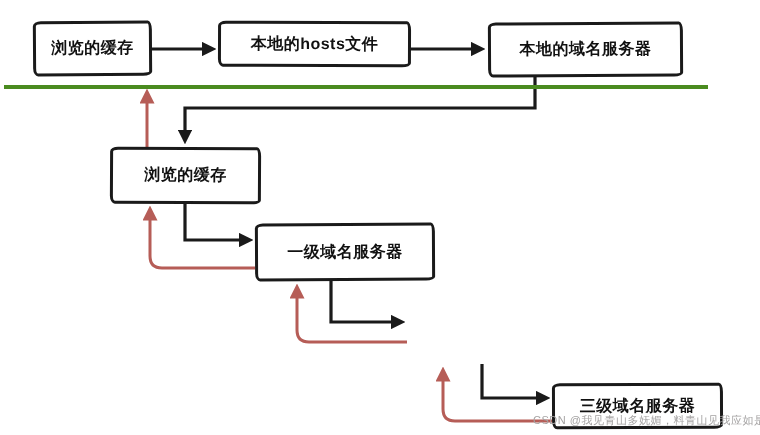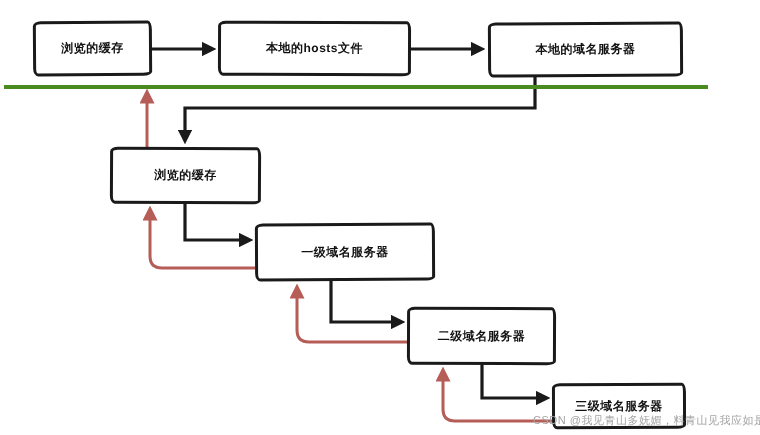--- a/index.html
+++ b/index.html
@@ -44,21 +44,21 @@
     background: #ffffff;
     border: 3.5px solid var(--black, #1a1a1a);
     border-radius: 8px 4px 9px 5px / 5px 9px 4px 8px;
     display: flex;
     align-items: center;
     justify-content: center;
     z-index: 3;
     transform: rotate(var(--rot, 0deg));
   }
   .node-label {
-    font-size: 12px;
+    font-size: 16px;
     font-weight: 700;
     color: #111111;
     letter-spacing: 0.5px;
     white-space: nowrap;
   }
   .watermark {
     position: absolute;
     left: 533px; top: 413px;
     z-index: 4;
     font-size: 11px;
@@ -94,39 +94,36 @@
     <path class="wire-red" d="M407,342 L309,342 Q297,342 297,330 L297,288" marker-end="url(#arrowR)"></path>
     <path class="wire-red" d="M552,421 L455,421 Q443,421 443,409 L443,371" marker-end="url(#arrowR)"></path>
   </svg>
 
   <div class="boundary"></div>
 
   <div class="node" style="left:33px; top:21px; width:119px; height:55px; --rot:-0.4deg">
     <span class="node-label">浏览的缓存</span>
   </div>
 
-  <div class="node" style="left:218px; top:21px; width:193px; height:55px; --rot:0.2deg">
+  <div class="node" style="left:218px; top:21px; width:193px; height:46px; --rot:0.2deg">
     <span class="node-label">本地的hosts文件</span>
   </div>
 
   <div class="node" style="left:488px; top:22px; width:195px; height:55px; --rot:-0.3deg">
     <span class="node-label">本地的域名服务器</span>
   </div>
 
   <div class="node" style="left:110px; top:147px; width:151px; height:57px; --rot:0.3deg">
     <span class="node-label">浏览的缓存</span>
   </div>
 
   <div class="node" style="left:255px; top:223px; width:180px; height:58px; --rot:-0.3deg">
     <span class="node-label">一级域名服务器</span>
   </div>
 
-  <div class="node" style="left:407px; top:307px; width:149px; height:58px; --rot:0.2deg">
-    <span class="node-label">二级域名服务器</span>
-  </div>
 
-  <div class="node" style="left:552px; top:383px; width:134px; height:46px; --rot:-0.2deg">
+  <div class="node" style="left:552px; top:383px; width:171px; height:46px; --rot:-0.2deg">
     <span class="node-label">三级域名服务器</span>
   </div>
 
   <div class="watermark">CSDN @我见青山多妩媚，料青山见我应如是！</div>
 
 </div>
 
 </body></html>

